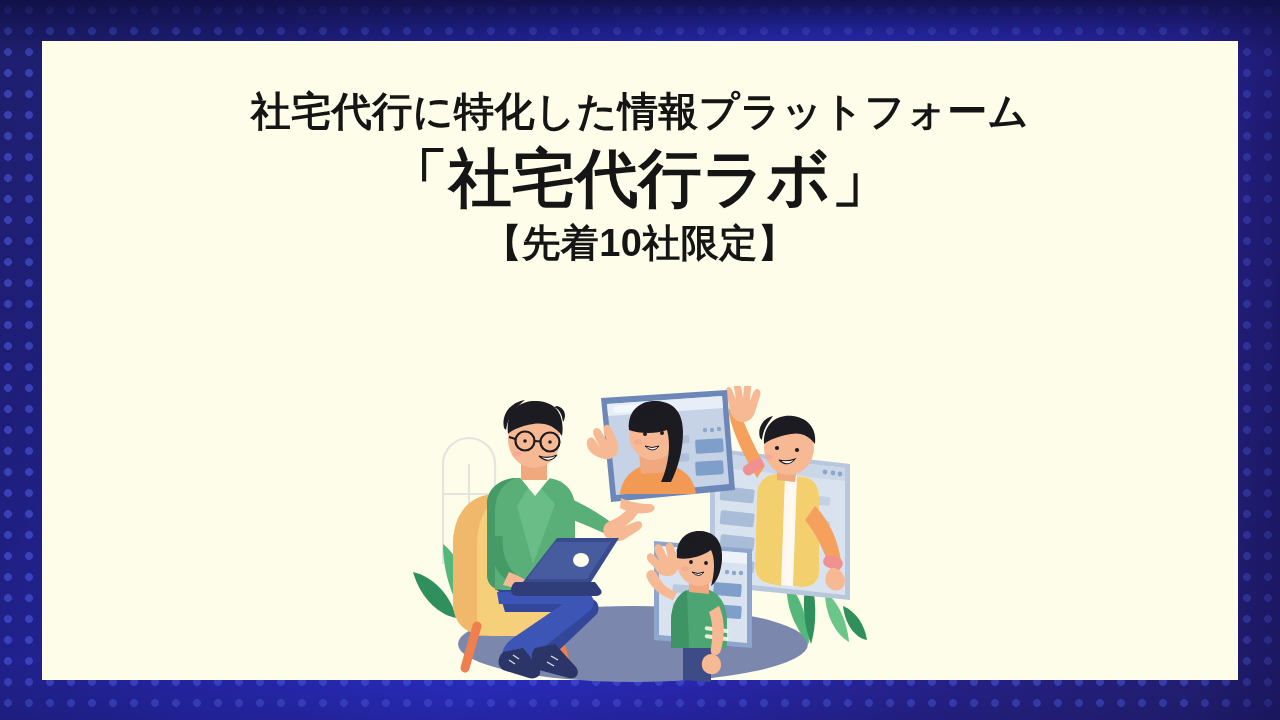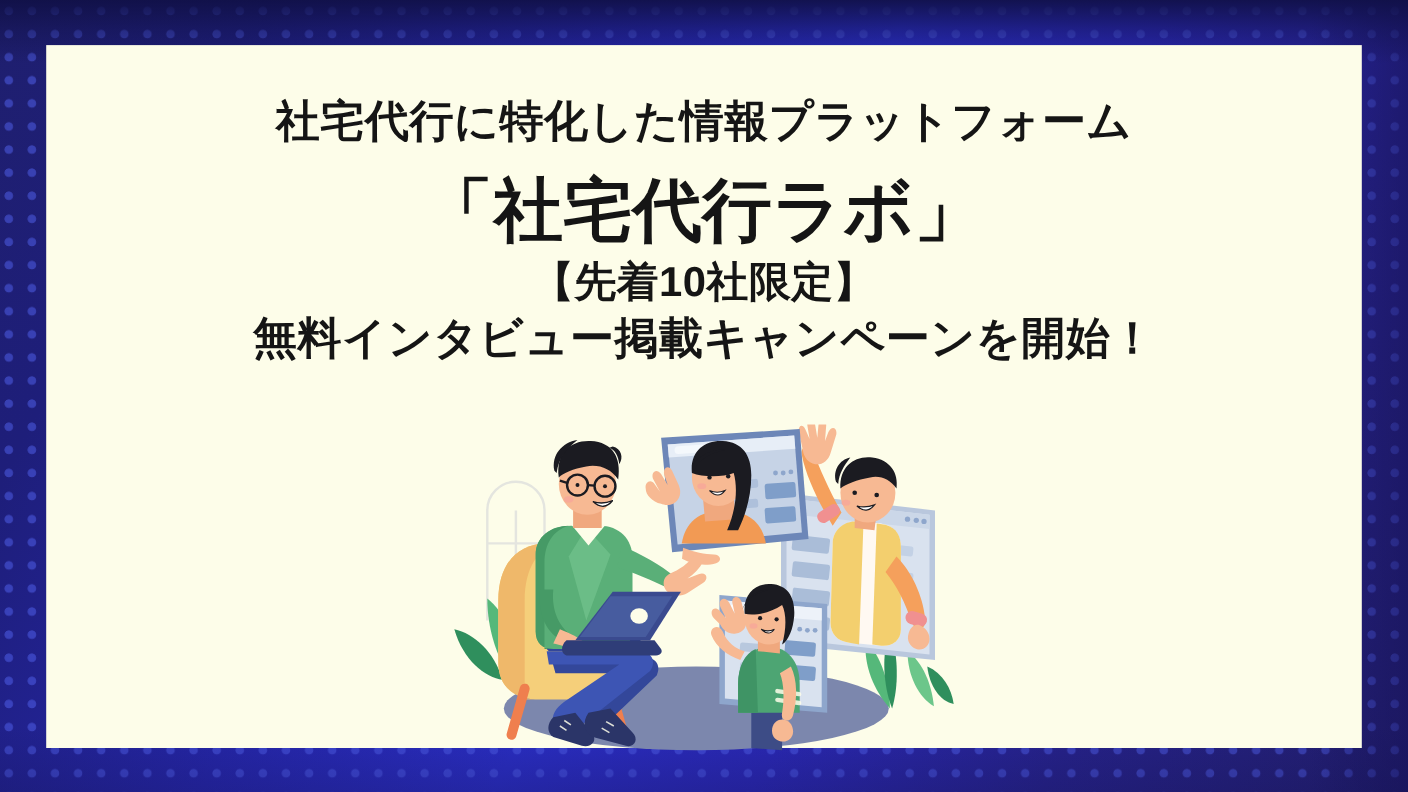--- a/index.html
+++ b/index.html
@@ -71,21 +71,21 @@
     color: #151515;
     -webkit-font-smoothing: antialiased;
   }
   .hl-line {
     display: block;
     font-weight: 700;
     letter-spacing: .012em;
     white-space: nowrap;
   }
   #hl1 { font-size: 40px; line-height: 1.24; }
-  #hl2 { font-size: 63px; line-height: 1.18; letter-spacing: .004em; margin-top: 18px; }
+  #hl2 { font-size: 63px; line-height: 1.18; letter-spacing: .004em; margin-top: 4px; }
   #hl3 { font-size: 38px; line-height: 1.28; margin-top: 4px; text-align: center; }
   #hl4 { font-size: 40px; line-height: 1.26; margin-top: 1px; }
 
   
   #illus {
     position: absolute;
     left: 50%;
     transform: translateX(-50%);
     top: 345px;
     width: 470px;
@@ -100,21 +100,20 @@
 
   <div id="dots"></div>
   <div id="vign"></div>
 
   <div id="card">
 
     <div id="headline">
       <span class="hl-line" id="hl1">社宅代行に特化した情報プラットフォーム</span>
       <span class="hl-line" id="hl2">「社宅代行ラボ」</span>
       <span class="hl-line" id="hl3">【先着10社限定】</span>
-      <span class="hl-line" id="hl4">無料インタビュー掲載キャンペーンを開始！</span>
     </div>
 
     <div id="illus">
       <svg viewBox="0 0 470 300" xmlns="http://www.w3.org/2000/svg">
         <defs>
           <clipPath id="winTopClip">
               <rect x="196" y="8" width="126" height="100" rx="2"></rect>
             </clipPath>
           <clipPath id="winBotClip">
               <rect x="249" y="155" width="98" height="92" rx="2"></rect>

